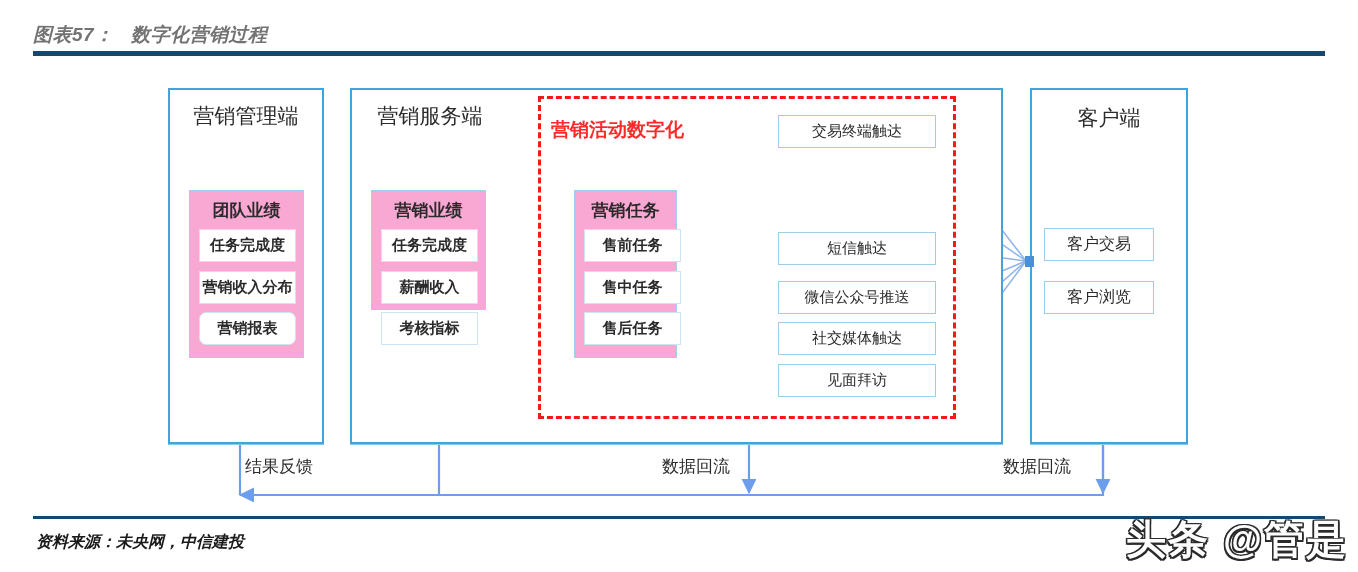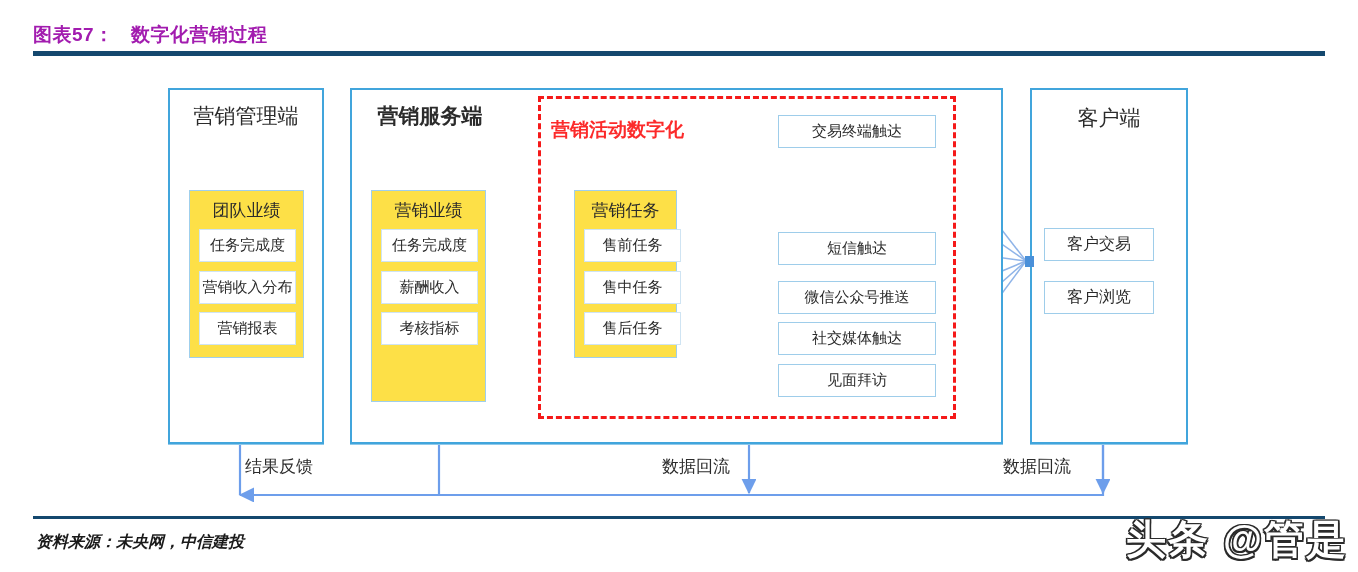--- a/index.html
+++ b/index.html
@@ -15,23 +15,24 @@
     overflow: hidden;
   }
 
   
   .fig-title {
     position: absolute;
     left: 33px;
     top: 22px;
     font-size: 19px;
     font-weight: bold;
-    color: #a21caf;
+    color: #737373;
     letter-spacing: 0.5px;
     white-space: nowrap;
+    font-style: italic;
   }
   .title-rule {
     position: absolute;
     left: 33px;
     top: 51px;
     width: 1292px;
     height: 5px;
     background: #14486e;
   }
 
@@ -100,21 +101,21 @@
     left: 0;
     width: 100%;
     text-align: center;
     font-size: 21px;
     color: #2b2b2b;
     white-space: nowrap;
   }
   #panel-admin  { left: 168px; top: 88px; width: 156px; height: 356px; }
   #panel-service{ left: 350px; top: 88px; width: 653px; height: 356px; }
   #panel-client { left: 1030px; top: 88px; width: 158px; height: 356px; }
-  #panel-service .panel-title { width: 156px; left: 0; font-weight: bold; }
+  #panel-service .panel-title { width: 156px; left: 0; }
   #panel-client .panel-title { top: 14px; }
 
   
   .dashed-group {
     position: absolute;
     left: 538px;
     top: 96px;
     width: 418px;
     height: 323px;
     border: 3px dashed #f51919;
@@ -127,23 +128,24 @@
     top: 18px;
     font-size: 19px;
     font-weight: bold;
     color: #fc2a2a;
     white-space: nowrap;
   }
 
   
   .group-box {
     position: absolute;
-    background: #fde047;
+    background: #f9a8d4;
     border: 1px solid #9fcfec;
     box-sizing: border-box;
+    font-weight: bold;
   }
   .group-box-title {
     position: absolute;
     top: 8px;
     left: 0;
     width: 100%;
     text-align: center;
     font-size: 17px;
     color: #2b2b2b;
     white-space: nowrap;
@@ -155,21 +157,21 @@
     box-sizing: border-box;
     font-size: 15px;
     color: #2b2b2b;
     display: flex;
     align-items: center;
     justify-content: center;
     white-space: nowrap;
   }
 
   #box-team    { left: 189px; top: 190px; width: 115px; height: 168px; }
-  #box-perf    { left: 371px; top: 190px; width: 115px; height: 212px; }
+  #box-perf    { left: 371px; top: 190px; width: 115px; height: 120px; }
   #box-task    { left: 574px; top: 190px; width: 103px; height: 168px; }
 
   
   .channel-box {
     position: absolute;
     background: #ffffff;
     border: 1px solid #9ecdea;
     box-sizing: border-box;
     font-size: 15px;
     color: #2b2b2b;
@@ -279,21 +281,21 @@
     </g>
   </svg>
 
   <div class="panel" id="panel-admin">
     <div class="panel-title">营销管理端</div>
   </div>
   <div class="group-box" id="box-team">
     <div class="group-box-title">团队业绩</div>
     <div class="sub-box" style="left:9px; top:38px; width:97px; height:33px;">任务完成度</div>
     <div class="sub-box" style="left:9px; top:80px; width:97px; height:33px;">营销收入分布</div>
-    <div class="sub-box" style="left:9px; top:121px; width:97px; height:33px;">营销报表</div>
+    <div class="sub-box" style="left:9px; top:121px; width:97px; height:33px;border-radius:7px;">营销报表</div>
   </div>
 
   <div class="panel" id="panel-service">
     <div class="panel-title">营销服务端</div>
   </div>
   <div class="group-box" id="box-perf">
     <div class="group-box-title">营销业绩</div>
     <div class="sub-box" style="left:9px; top:38px; width:97px; height:33px;">任务完成度</div>
     <div class="sub-box" style="left:9px; top:80px; width:97px; height:33px;">薪酬收入</div>
     <div class="sub-box" style="left:9px; top:121px; width:97px; height:33px;">考核指标</div>

